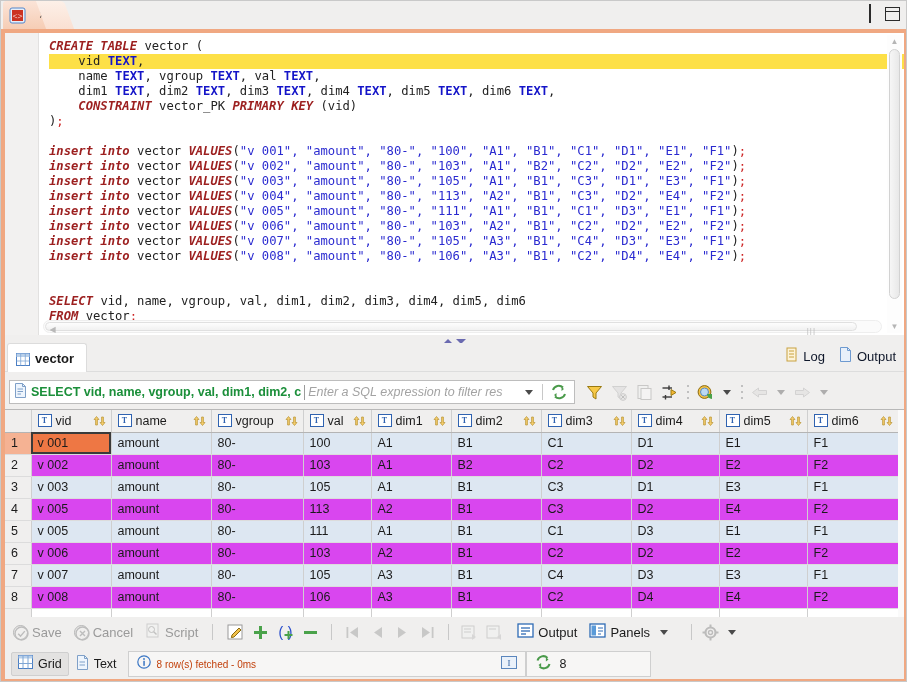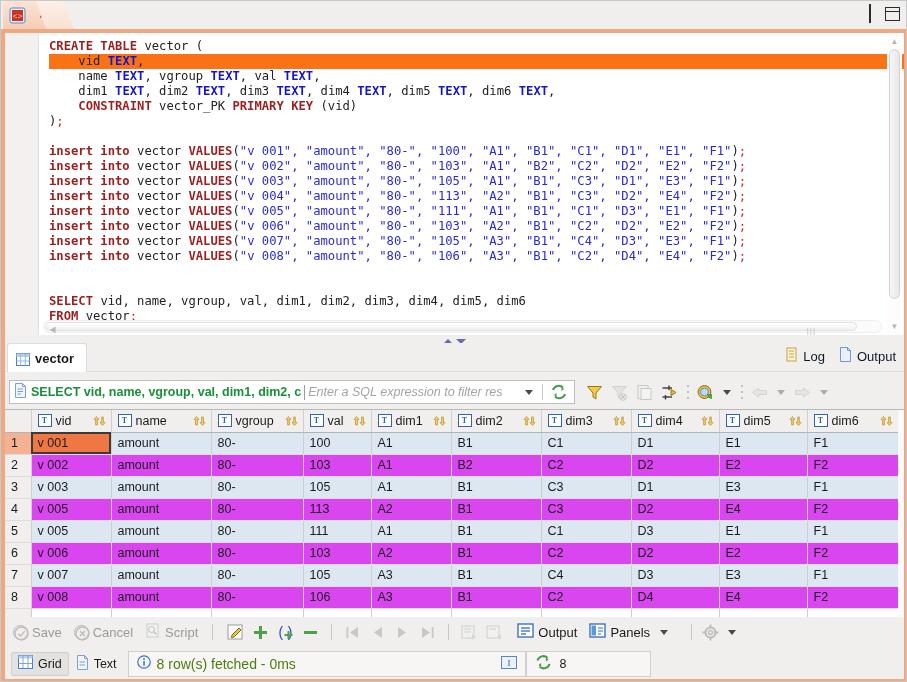--- a/index.html
+++ b/index.html
@@ -82,22 +82,22 @@
   }
   .editor-code {
     flex: 1; position: relative; overflow: hidden;
     padding: 6px 0 0 10px;
     font-family: "DejaVu Sans Mono", monospace;
     font-size: 12.2px;
     line-height: 15px;
     color: #1b1b1b;
     white-space: pre;
   }
-  .hl-line { background: #f97316; }
-  .kw  { color: #9c1f1f; font-weight: bold; }
+  .hl-line { background: #fde047; }
+  .kw  { color: #9c1f1f; font-weight: bold; font-style: italic; }
   .kwb { color: #1414c8; font-weight: bold; }
   .str { color: #2a2ad0; }
   .pun { color: #cc2222; }
   .pln { color: #222222; }
 
   .v-scroll {
     position: absolute; right: 2px; top: 2px; width: 15px; bottom: 2px;
     background: #fdfdfd;
   }
   .v-thumb {
@@ -246,21 +246,21 @@
   }
   .sb-btn {
     display:flex;align-items:center;gap:5px;height:24px;padding:0 6px;
     background: #e3e2e1; border:1px solid #cfcfcf; border-radius:2px;
   }
   .sb-box {
     display:flex;align-items:center; height:26px;
     border:1px solid #cfcfcf; background:#f7f6f5; padding:0 8px;
   }
   .sb-text { font-size:12.5px; color:#1b1b1b;}
-  .sb-text-mut { font-size:14px; color:#4d7c0f;}
+  .sb-text-mut { font-size:10px; color:#c2410c;}
 </style>
 </head>
 <body>
 
 <div id="app">
 
   <div class="titlebar">
     <div class="tab-shape">
       <span class="tab-icon">
         <svg width="17" height="17" viewBox="0 0 17 17">

